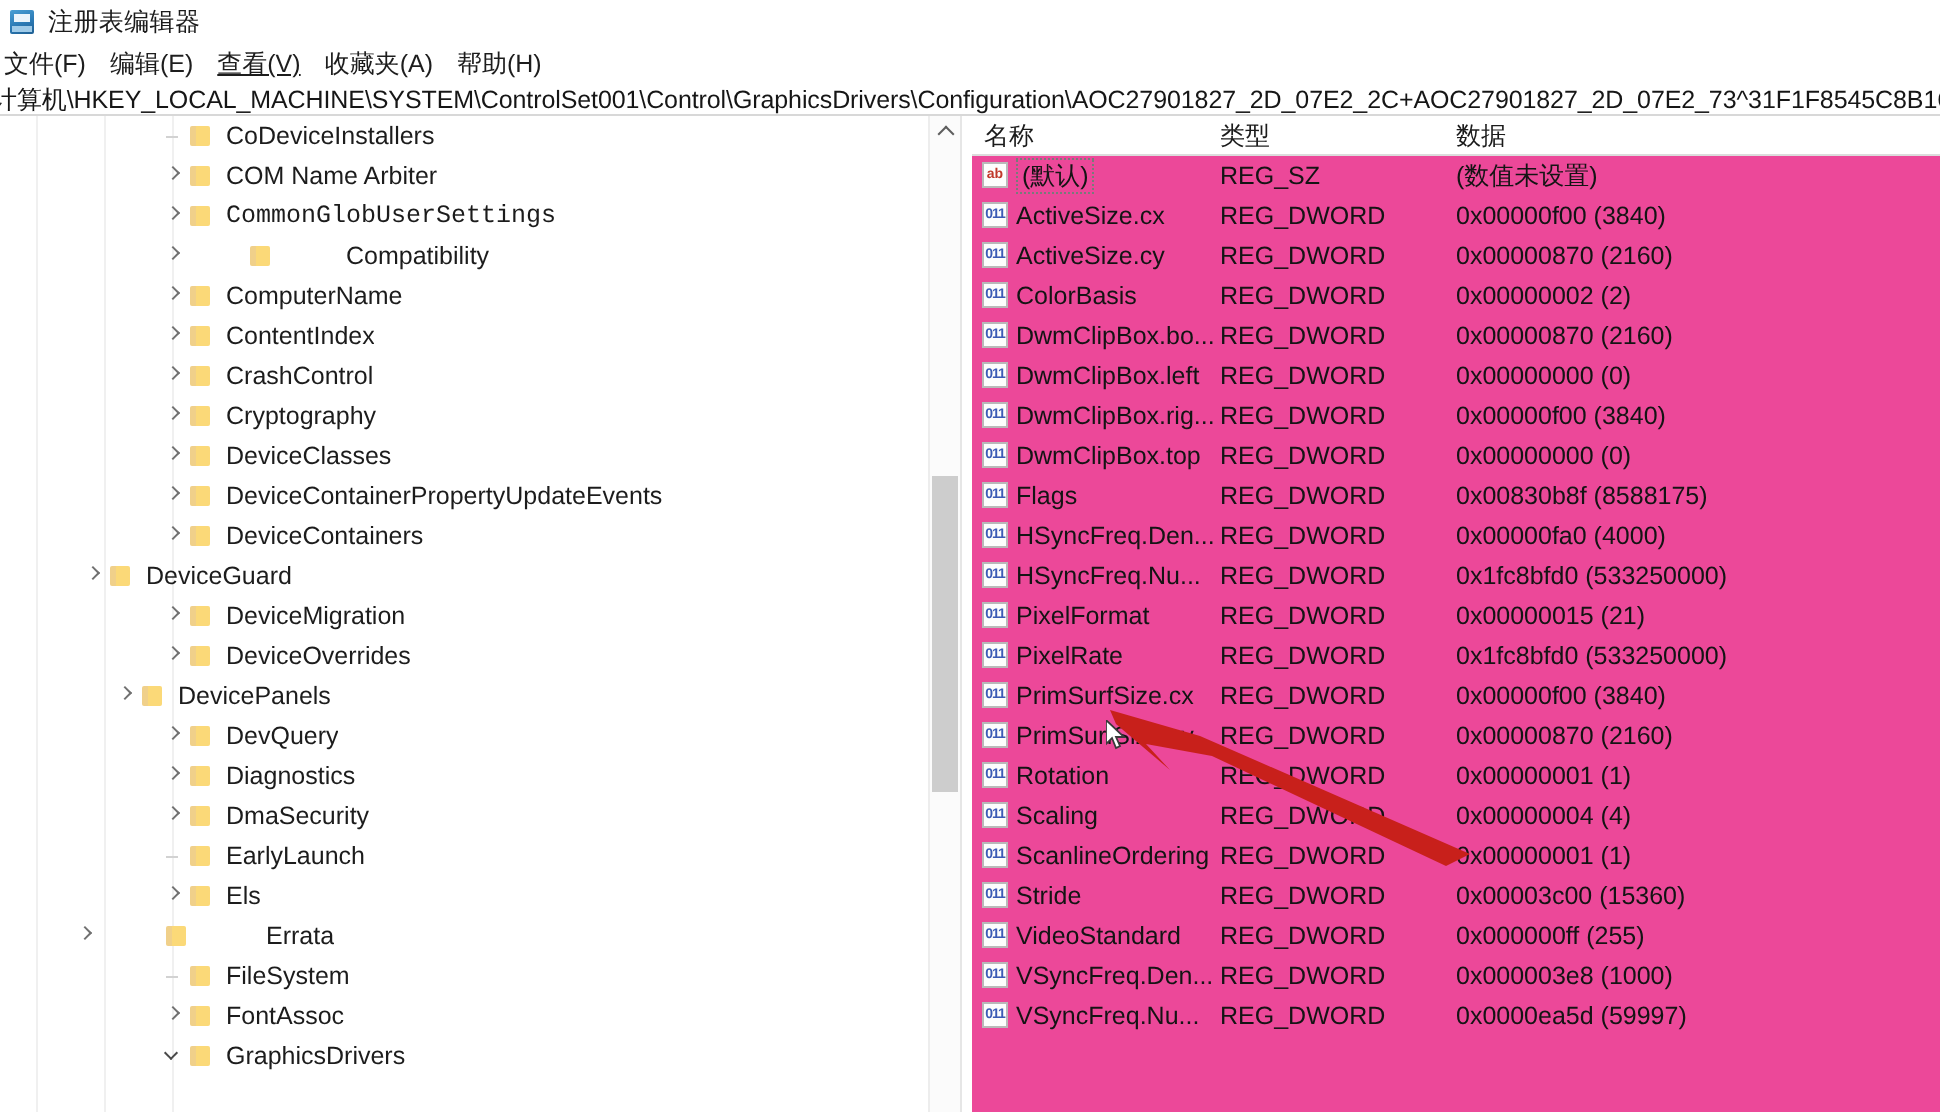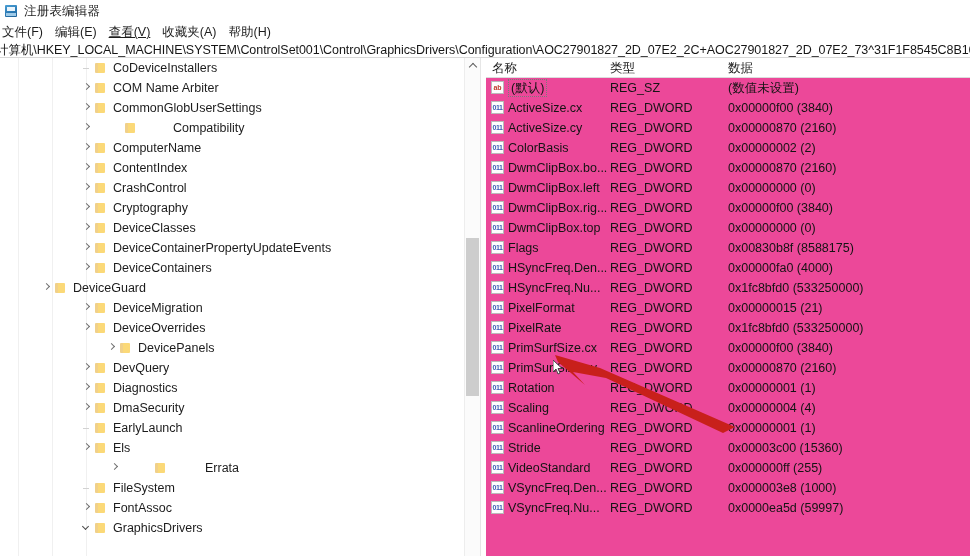--- a/index.html
+++ b/index.html
@@ -362,21 +362,21 @@
             <div class="tree-label">CoDeviceInstallers</div>
           </div>
           <div class="tree-row" style="padding-left: 80px;">
             <div class="tree-chevron collapsed"></div>
             <div class="folder-icon">
               <div class="f-back"></div>
               <div class="f-front"></div>
             </div>
             <div class="tree-label">COM Name Arbiter</div>
           </div>
-          <div class="tree-row" style="padding-left: 80px;">
+          <div class="tree-row" style="padding-left: 80px; font-family: Liberation Mono, monospace;">
             <div class="tree-chevron collapsed"></div>
             <div class="folder-icon">
               <div class="f-back"></div>
               <div class="f-front"></div>
             </div>
             <div class="tree-label">CommonGlobUserSettings</div>
           </div>
           <div class="tree-row" style="padding-left: 80px; gap: 30px;">
             <div class="tree-chevron collapsed"></div>
             <div class="folder-icon">
@@ -458,21 +458,21 @@
             <div class="tree-label">DeviceMigration</div>
           </div>
           <div class="tree-row" style="padding-left: 80px;">
             <div class="tree-chevron collapsed"></div>
             <div class="folder-icon">
               <div class="f-back"></div>
               <div class="f-front"></div>
             </div>
             <div class="tree-label">DeviceOverrides</div>
           </div>
-          <div class="tree-row" style="padding-left: 105px; text-align: right;">
+          <div class="tree-row" style="padding-left: 56px; text-align: right;">
             <div class="tree-chevron collapsed"></div>
             <div class="folder-icon">
               <div class="f-back"></div>
               <div class="f-front"></div>
             </div>
             <div class="tree-label">DevicePanels</div>
           </div>
           <div class="tree-row" style="padding-left: 80px;">
             <div class="tree-chevron collapsed"></div>
             <div class="folder-icon">
@@ -506,21 +506,21 @@
             <div class="tree-label">EarlyLaunch</div>
           </div>
           <div class="tree-row" style="padding-left: 80px;">
             <div class="tree-chevron collapsed"></div>
             <div class="folder-icon">
               <div class="f-back"></div>
               <div class="f-front"></div>
             </div>
             <div class="tree-label">Els</div>
           </div>
-          <div class="tree-row" style="padding-left: 108px; gap: 32px;">
+          <div class="tree-row" style="padding-left: 36px; gap: 32px;">
             <div class="tree-chevron collapsed"></div>
             <div class="folder-icon">
               <div class="f-back"></div>
               <div class="f-front"></div>
             </div>
             <div class="tree-label">Errata</div>
           </div>
           <div class="tree-row" style="padding-left: 80px;">
             <div class="tree-chevron leaf"></div>
             <div class="folder-icon">

